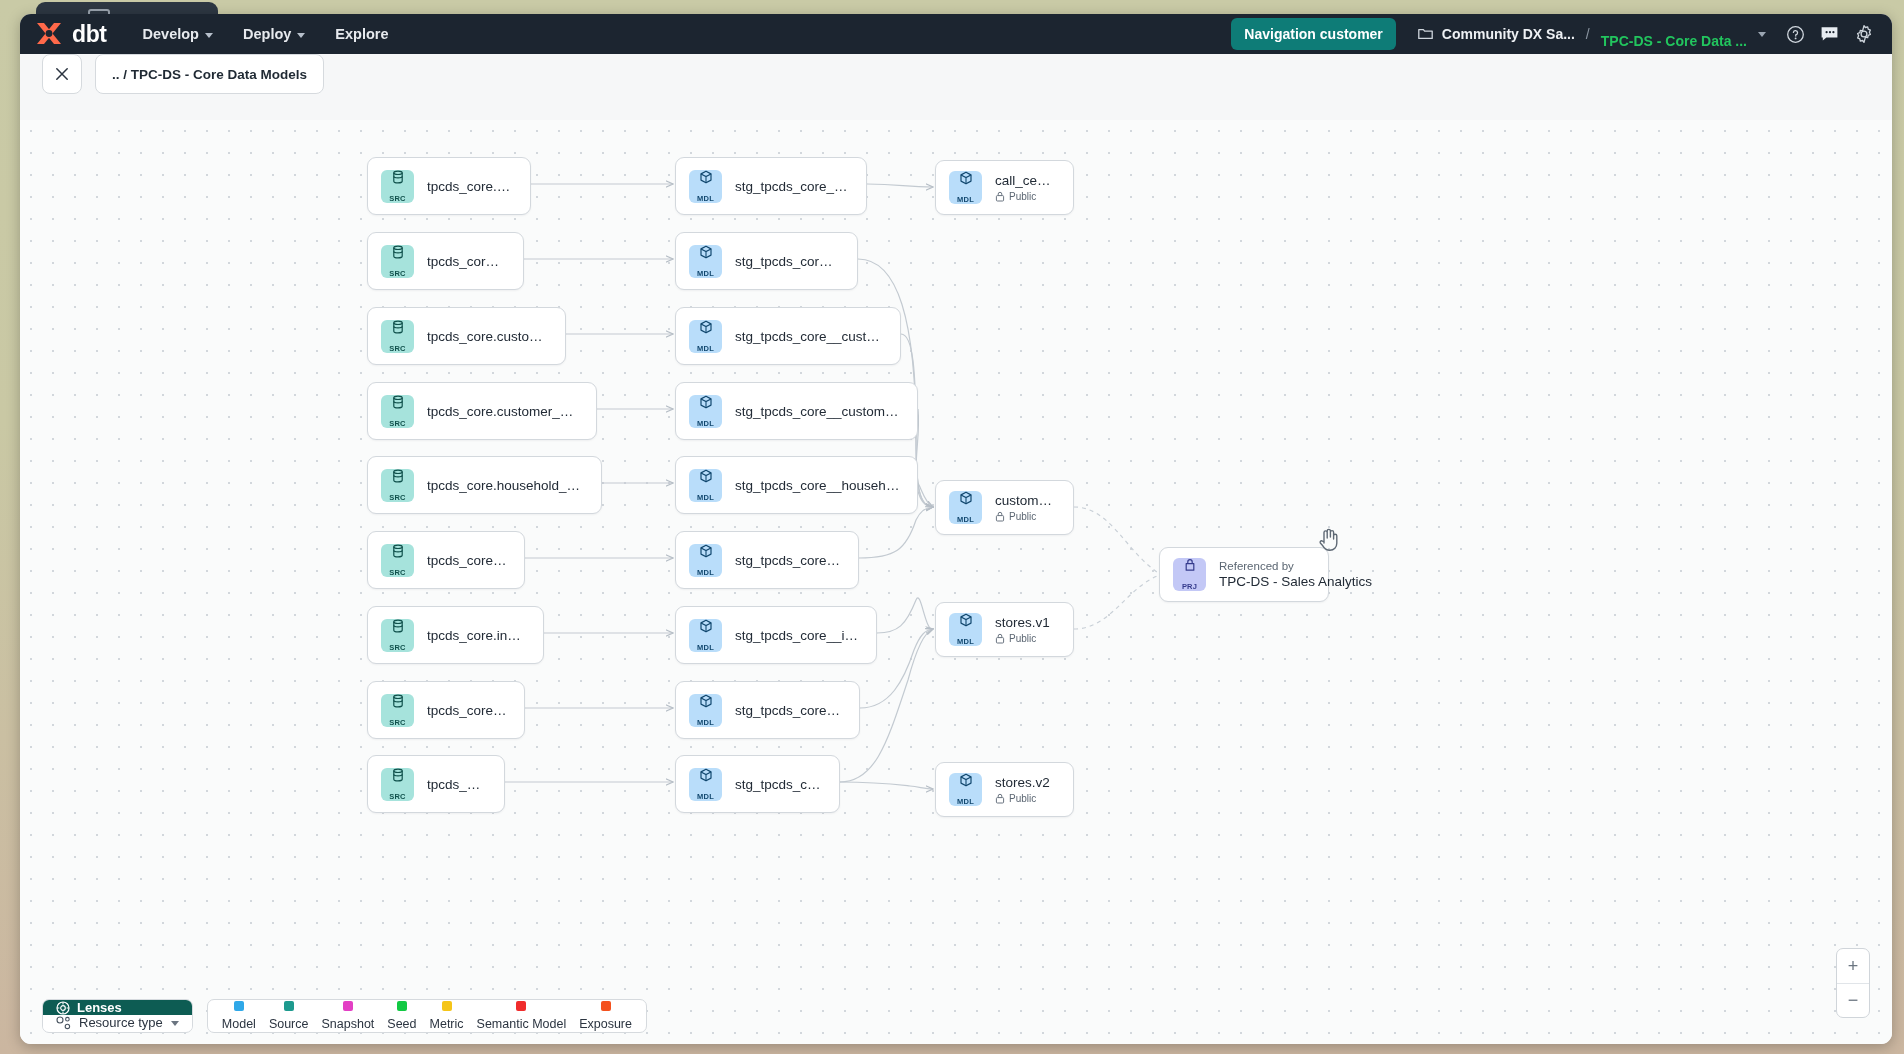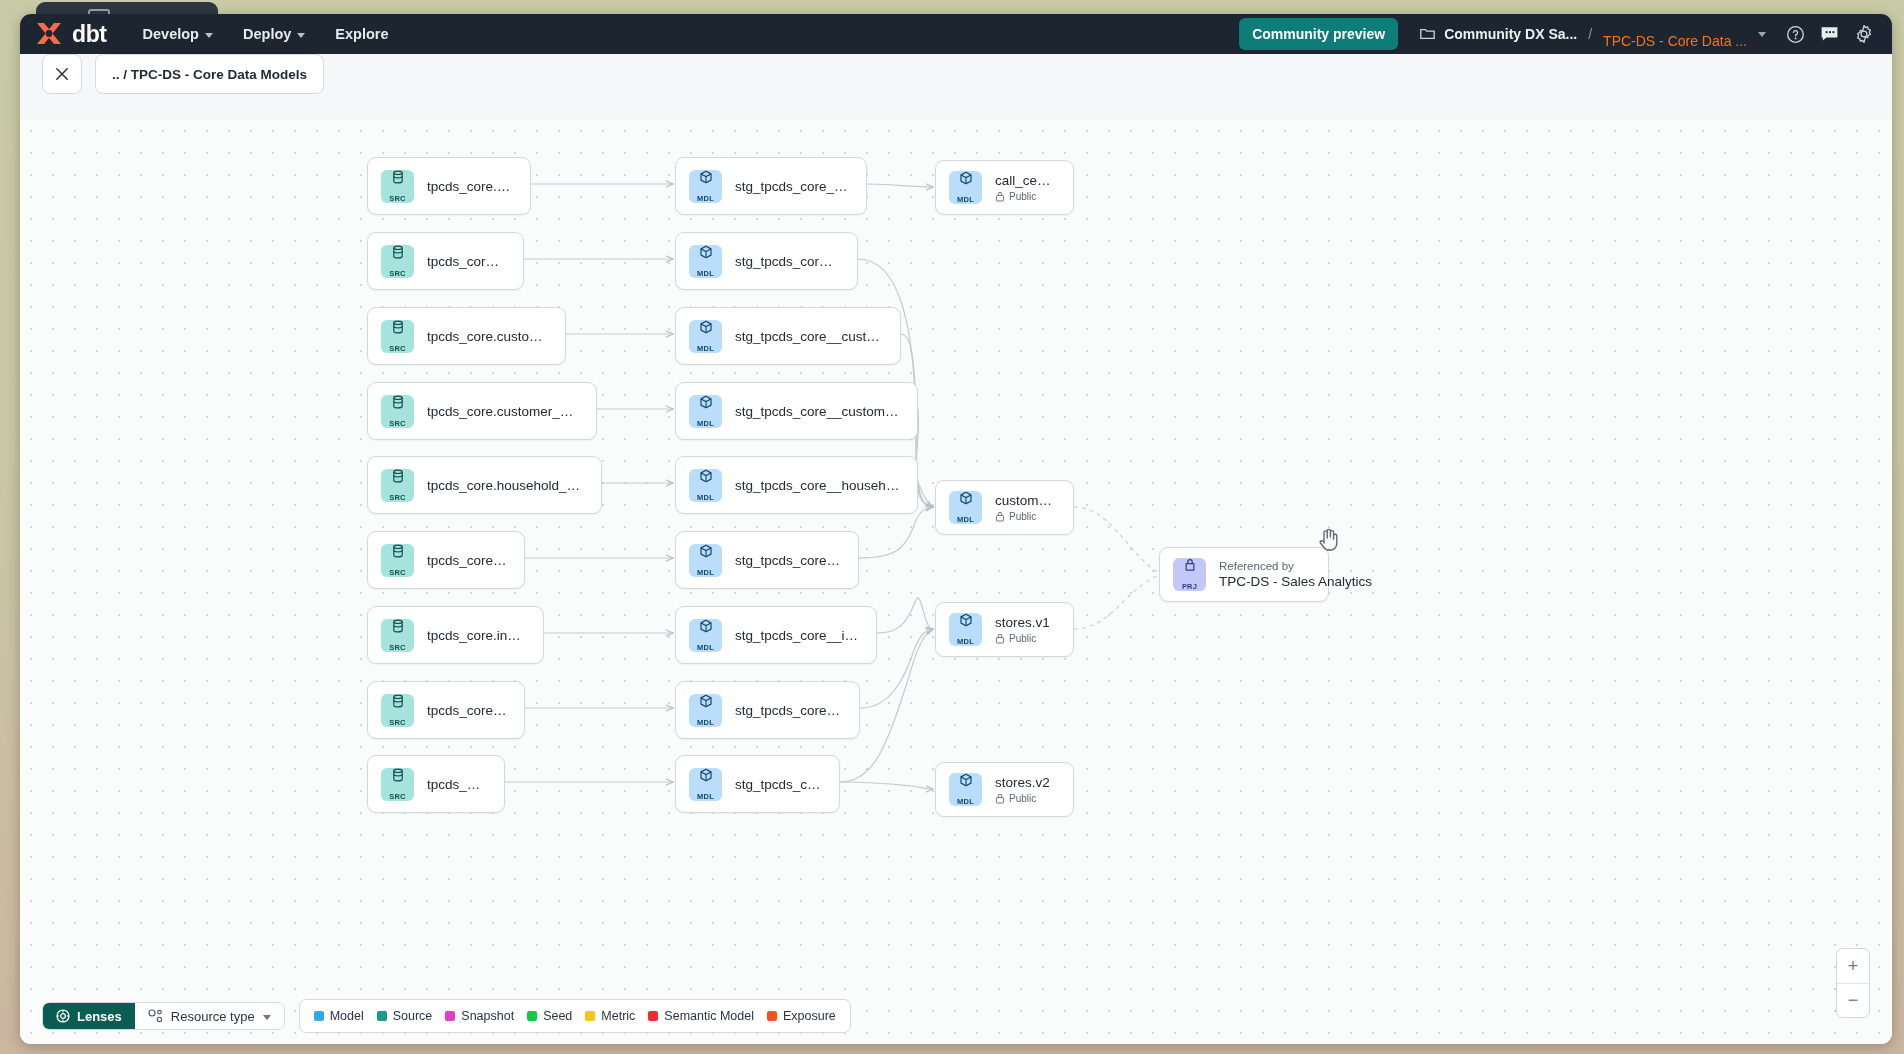--- a/index.html
+++ b/index.html
@@ -70,21 +70,21 @@
     background: #0e7c77; color:#fff; font-size:14px; font-weight:600;
     border-radius: 6px; padding: 8px 13px; cursor:pointer; border:none;
     font-family:"Liberation Sans",sans-serif;
   }
   .breadcrumb-top {
     display:flex; align-items:center; gap:9px; margin-left: 22px;
     font-size: 14px; font-weight: 700; color:#eef1f4;
   }
   .folder-ico { width:15px;height:12px;display:block;}
   .bc-sep { color:#8b96a2; font-weight:400; margin:0 2px;}
-  .bc-proj { font-weight:400; color:#f97316;margin-top:13px; }
+  .bc-proj { font-weight:700; color:#22c55e;margin-top:13px; }
   .bc-chev { width:0;height:0;border-left:4.5px solid transparent;border-right:4.5px solid transparent;border-top:5px solid #9aa5b1;margin-left:2px;}
   .topicons { display:flex; align-items:center; gap:15px; margin-left:20px; }
   .topicons svg { display:block; cursor:pointer; }
 
   
   .toolbar {
     position: relative; height: 58px;
     display: flex; align-items: flex-start;
     padding: 0 22px;
     gap: 13px;
@@ -158,34 +158,34 @@
   .node-strong { font-size:13.5px; color:#222b36; white-space:nowrap;}
 
   .cursor-hand { position:absolute; z-index: 9; pointer-events:none; }
 
   
   .bottombar {
     position:absolute; left:0; bottom:0; width:1872px; height:56px;
     display:flex; align-items:center; padding: 0 22px; gap: 14px;
     z-index:6;
   }
-  .lens-group { display:flex; height:28px; border-radius:7px; overflow:hidden; border:1px solid #d6dade; background:#fff;}
+  .lens-group { display:flex; height:34px; border-radius:7px; overflow:hidden; border:1px solid #d6dade; background:#fff;flex-direction:column;}
   .lens-btn {
     background:#0d5c53; color:#fff; display:flex;align-items:center;gap:7px;
     padding: 0 13px; font-size:13px; font-weight:600; cursor:pointer;
   }
   .restype-btn {
     background:#fff; color:#2b3440; display:flex;align-items:center;gap:8px;
     padding: 0 13px; font-size:13px; cursor:pointer;
   }
   .legend {
     height:34px; background:#fff; border:1px solid #d6dade; border-radius:7px;
     display:flex; align-items:center; gap:13px; padding: 0 14px;
   }
-  .legend-item { display:flex; align-items:center; gap:6px; font-size:12.5px; color:#2b3440; }
+  .legend-item { display:flex; align-items:center; gap:6px; font-size:12.5px; color:#2b3440;flex-direction:column; }
   .sw { width:10px;height:10px;border-radius:2px; display:block;}
   .zoom-ctl {
     position:absolute; right: 22px; bottom: 26px;
     width:34px; background:#fff; border:1px solid #d0d5da; border-radius:7px;
     z-index:6; overflow:hidden;
   }
   .zoom-btn { height:34px; display:flex;align-items:center;justify-content:center; font-size:18px; color:#6b7581; cursor:pointer;}
   .zoom-btn + .zoom-btn { border-top:1px solid #e1e5e9; }
 </style>
 </head>
@@ -216,21 +216,21 @@
       <div class="navitem">
         <span>Deploy</span>
         <span class="chev"></span>
       </div>
       <div class="navitem">
         <span>Explore</span>
       </div>
 
       <div class="nav-spacer"></div>
 
-      <button class="nav-preview-btn">Community preview</button>
+      <button class="nav-preview-btn">Navigation customer</button>
 
       <div class="breadcrumb-top">
         <svg class="folder-ico" viewBox="0 0 15 12">
           <path d="M.8 1.6h4.6l1.2 1.5h7.6v7.3H.8z" fill="none" stroke="#cfd6dd" stroke-width="1.3" stroke-linejoin="round"></path>
         </svg>
         <span>Community DX Sa...</span>
         <span class="bc-sep">/</span>
         <span class="bc-proj">TPC-DS - Core Data ...</span>
         <span class="bc-chev"></span>
       </div>

